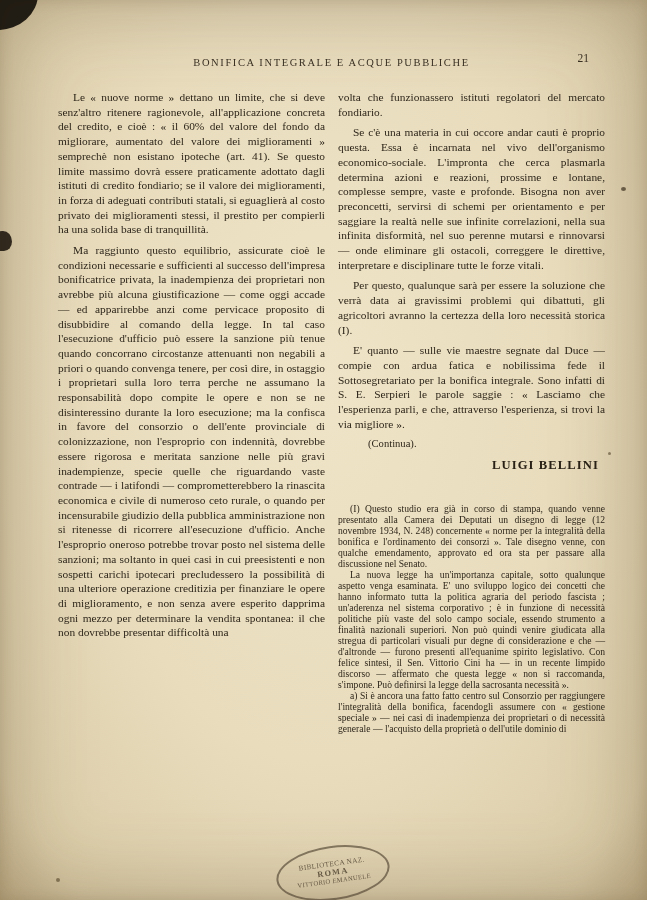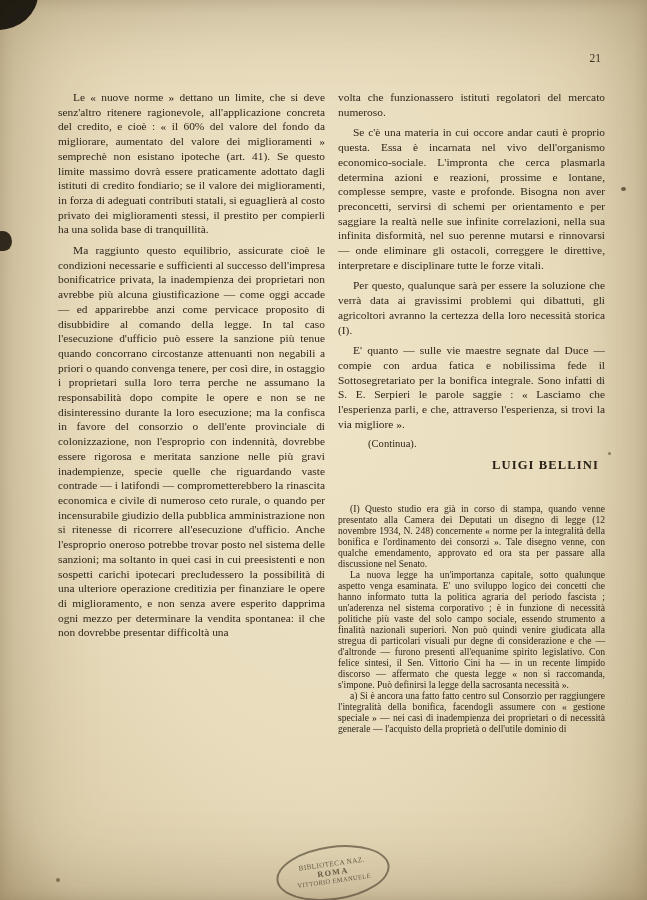--- a/index.html
+++ b/index.html
@@ -29,21 +29,21 @@
   .speck-3{left:608px;top:452px;width:3px;height:3px;background:#47391f;border-radius:50%;opacity:.55;}
 
   .running-head{
     position:absolute;top:52px;left:58px;right:42px;height:16px;
     text-align:center;
   }
   .head-title{
     font-size:10.5px;letter-spacing:1.6px;color:#3a3022;
   }
   .page-num{
-    position:absolute;right:4px;top:0;font-size:11.5px;color:#3a3022;
+    position:absolute;right:16px;top:0;font-size:11.5px;color:#3a3022;
   }
 
   .columns{
     position:absolute;top:90px;left:58px;right:42px;
     display:flex;gap:13px;
   }
   .col{
     width:50%;
     font-size:11.4px;line-height:14.7px;
     text-align:justify;
@@ -82,36 +82,37 @@
 
 <div class="page">
 
   <div class="artifact corner-tl"></div>
   <div class="artifact blot-left"></div>
   <div class="artifact speck-1"></div>
   <div class="artifact speck-2"></div>
   <div class="artifact speck-3"></div>
 
   <header class="running-head">
+    <span class="head-title">BONIFICA INTEGRALE E ACQUE PUBBLICHE</span>
     <span class="page-num">21</span>
   </header>
 
   <main class="columns">
 
     <section class="col col-left">
 
         <p class="para">Le « nuove norme » dettano un limite, che si deve senz'altro ritenere ragionevole, all'applicazione concreta del credito, e cioè : « il 60% del valore del fondo da migliorare, aumentato del valore dei miglioramenti » semprechè non esistano ipoteche (art. 41). Se questo limite massimo dovrà essere praticamente adottato dagli istituti di credito fondiario; se il valore dei miglioramenti, in forza di adeguati contributi statali, si eguaglierà al costo privato dei miglioramenti stessi, il prestito per compierli ha una solida base di tranquillità.</p>
 
         <p class="para">Ma raggiunto questo equilibrio, assicurate cioè le condizioni necessarie e sufficienti al successo dell'impresa bonificatrice privata, la inadempienza dei proprietari non avrebbe più alcuna giustificazione — come oggi accade — ed apparirebbe anzi come pervicace proposito di disubbidire al comando della legge. In tal caso l'esecuzione d'ufficio può essere la sanzione più tenue quando concorrano circostanze attenuanti non negabili a priori o quando convenga tenere, per così dire, in ostaggio i proprietari sulla loro terra perche ne assumano la responsabilità dopo compite le opere e non se ne disinteressino durante la loro esecuzione; ma la confisca in favore del consorzio o dell'ente provinciale di colonizzazione, non l'esproprio con indennità, dovrebbe essere rigorosa e meritata sanzione nelle più gravi inadempienze, specie quelle che riguardando vaste contrade — i latifondi — comprometterebbero la rinascita economica e civile di numeroso ceto rurale, o quando per incensurabile giudizio della pubblica amministrazione non si ritenesse di ricorrere all'esecuzione d'ufficio. Anche l'esproprio oneroso potrebbe trovar posto nel sistema delle sanzioni; ma soltanto in quei casi in cui preesistenti e non sospetti carichi ipotecari precludessero la possibilità di una ulteriore operazione creditizia per finanziare le opere di miglioramento, e non senza avere esperito dapprima ogni mezzo per determinare la vendita spontanea: il che non dovrebbe presentar difficoltà una</p>
       </section>
 
     <section class="col col-right">
       <div>
 
-          <p class="para">volta che funzionassero istituti regolatori del mercato numeroso.</p>
+          <p class="para">volta che funzionassero istituti regolatori del mercato fondiario.</p>
 
           <p class="para">Se c'è una materia in cui occore andar cauti è proprio questa. Essa è incarnata nel vivo dell'organismo economico-sociale. L'impronta che cerca plasmarla determina azioni e reazioni, prossime e lontane, complesse sempre, vaste e profonde. Bisogna non aver preconcetti, servirsi di schemi per orientamento e per saggiare la realtà nelle sue infinite correlazioni, nella sua infinita disformità, nel suo perenne mutarsi e rinnovarsi — onde eliminare gli ostacoli, correggere le direttive, interpretare e disciplinare tutte le forze vitali.</p>
 
           <p class="para">Per questo, qualunque sarà per essere la soluzione che verrà data ai gravissimi problemi qui dibattuti, gli agricoltori avranno la certezza della loro necessità storica (I).</p>
 
           <p class="para">E' quanto — sulle vie maestre segnate dal Duce — compie con ardua fatica e nobilissima fede il Sottosegretariato per la bonifica integrale. Sono infatti di S. E. Serpieri le parole saggie : « Lasciamo che l'esperienza parli, e che, attraverso l'esperienza, si trovi la via migliore ».</p>
         </div>
       <p class="continua">(Continua).</p>
       <p class="author">LUIGI BELLINI</p>
       <div class="footnote">

